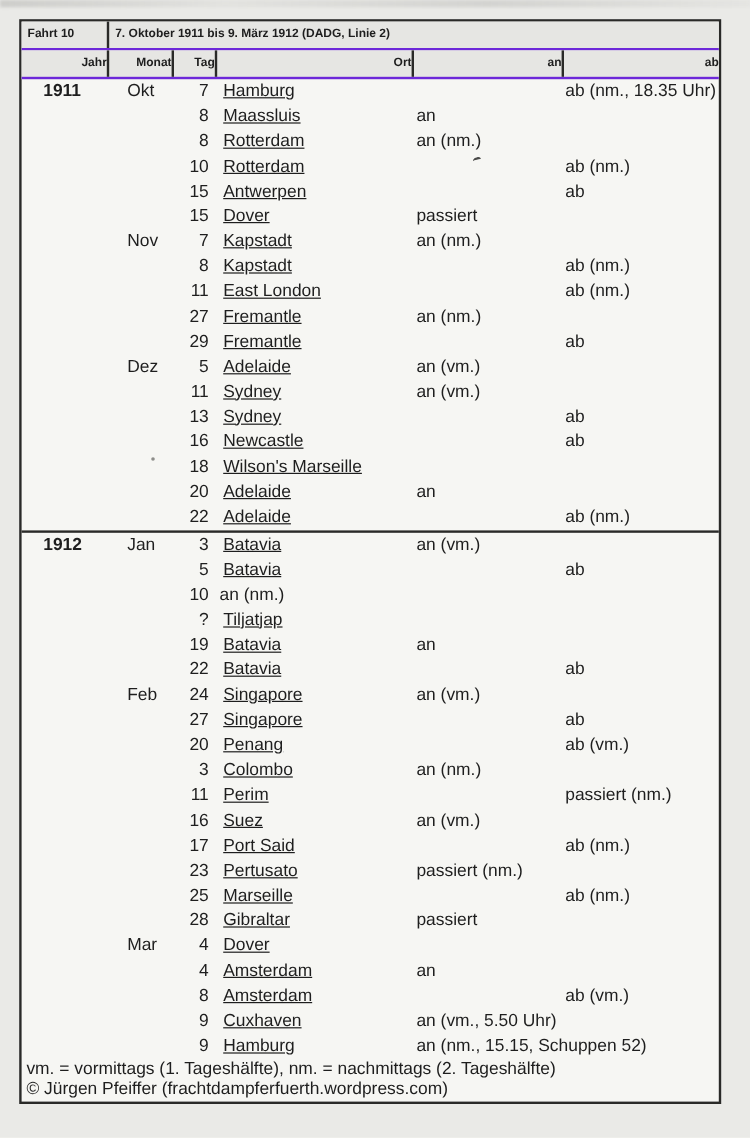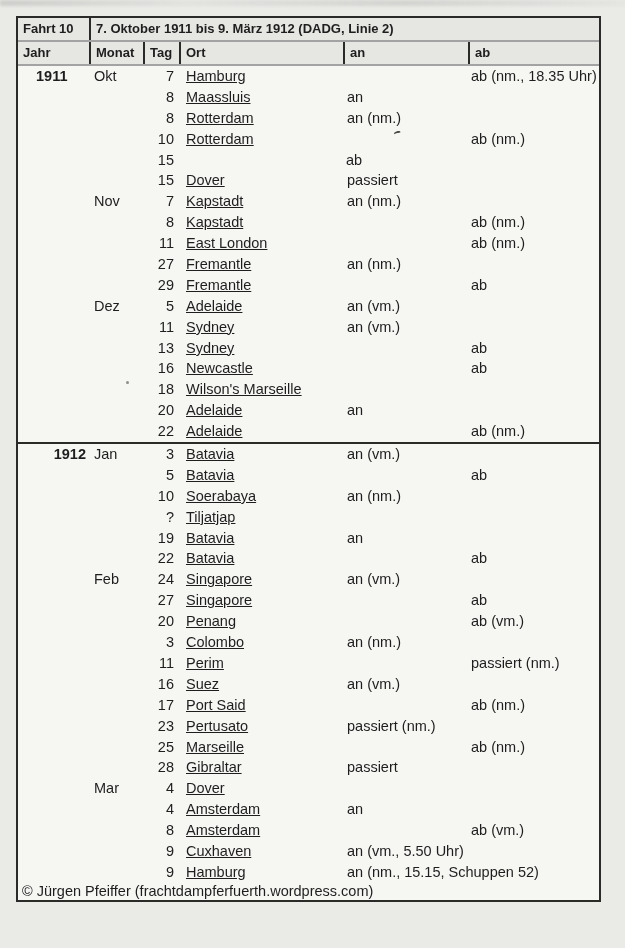--- a/index.html
+++ b/index.html
@@ -21,37 +21,37 @@
     background:linear-gradient(to right, rgba(120,120,118,.25), rgba(160,160,158,.10) 30%, rgba(130,130,128,.22) 65%, rgba(170,170,168,.08));
     filter:blur(1.5px);
   }
   .scan-table {
     position:absolute; left:16px; top:16px; width:585px;
     border:2px solid #2a2a28;
     background:#f6f6f3;
   }
   .hrow {
     display:grid; height:24px; background:#e6e6e3;
-    border-bottom:2px solid #a3a3a3;
-    font-weight:bold; font-size:13px; line-height:22px;
+    border-bottom:2px solid #6d28d9;
+    font-weight:bold; font-size:10px; line-height:22px;
   }
   .hrow1 { grid-template-columns:71px 1fr; }
-  .hrow2 { grid-template-columns:71px 54px 36px 164px 125px 1fr; }
+  .hrow2 { grid-template-columns:71px 54px 36px 164px 125px 1fr;text-align:right; }
   .hcell { padding-left:5px; overflow:hidden; white-space:nowrap; }
   .hrow .hcell + .hcell { border-left:2px solid #2a2a28; }
   .hrow2 .hcell { padding-left:5px; }
   .trow {
     display:grid; grid-template-columns:71px 54px 36px 164px 125px 1fr;
     height:20.9px; font-size:14.5px; line-height:20.9px;
   }
   .tsection2 { border-top:2px solid #2a2a28; }
   .cell { white-space:nowrap; overflow:visible; }
   .cell-jahr { padding-left:18px; font-weight:bold; }
-  .cell-jahr.right { text-align:right; padding-right:3px; }
-  .cell-monat { padding-left:5px; }
+  .cell-jahr.right { text-align:left; padding-right:3px; }
+  .cell-monat { padding-left:5px;margin-left:12px; }
   .cell-tag { text-align:right; padding-right:5px; }
   .cell-ort { padding-left:7px;text-decoration:underline; }
   .cell-an { padding-left:4px; position:relative; }
   .cell-ab { padding-left:3px; }
   .tfoot {
     font-size:14.5px; line-height:17.5px; height:17.5px;
     padding-left:4px; white-space:nowrap;
   }
   
   .artifact-caret {
@@ -119,20 +119,21 @@
           <div class="cell cell-monat"></div>
           <div class="cell cell-tag">10</div>
           <div class="cell cell-ort">Rotterdam</div>
           <div class="cell cell-an"></div>
           <div class="cell cell-ab">ab (nm.)</div>
         </div>
         <div class="trow">
           <div class="cell cell-jahr"></div>
           <div class="cell cell-monat"></div>
           <div class="cell cell-tag">15</div>
+          <div class="cell cell-ort">Antwerpen</div>
           <div class="cell cell-an"></div>
           <div class="cell cell-ab">ab</div>
         </div>
         <div class="trow">
           <div class="cell cell-jahr"></div>
           <div class="cell cell-monat"></div>
           <div class="cell cell-tag">15</div>
           <div class="cell cell-ort">Dover</div>
           <div class="cell cell-an">passiert</div>
           <div class="cell cell-ab"></div>
@@ -247,21 +248,20 @@
           <div class="cell cell-monat"></div>
           <div class="cell cell-tag">5</div>
           <div class="cell cell-ort">Batavia</div>
           <div class="cell cell-an"></div>
           <div class="cell cell-ab">ab</div>
         </div>
         <div class="trow">
           <div class="cell cell-jahr"></div>
           <div class="cell cell-monat"></div>
           <div class="cell cell-tag">10</div>
-          <div class="cell cell-ort">Soerabaya</div>
           <div class="cell cell-an">an (nm.)</div>
           <div class="cell cell-ab"></div>
         </div>
         <div class="trow">
           <div class="cell cell-jahr"></div>
           <div class="cell cell-monat"></div>
           <div class="cell cell-tag">?</div>
           <div class="cell cell-ort">Tiljatjap</div>
           <div class="cell cell-an"></div>
           <div class="cell cell-ab"></div>
@@ -395,18 +395,19 @@
         <div class="trow">
           <div class="cell cell-jahr"></div>
           <div class="cell cell-monat"></div>
           <div class="cell cell-tag">9</div>
           <div class="cell cell-ort">Hamburg</div>
           <div class="cell cell-an">an (nm., 15.15, Schuppen 52)</div>
           <div class="cell cell-ab"></div>
         </div>
       </div>
 
+    <div class="tfoot">vm. = vormittags (1. Tageshälfte), nm. = nachmittags (2. Tageshälfte)</div>
     <div class="tfoot">© Jürgen Pfeiffer (frachtdampferfuerth.wordpress.com)</div>
   </div>
 
   <div class="artifact-caret"></div>
   <div class="artifact-dot"></div>
 </div>
 
 </body></html>

